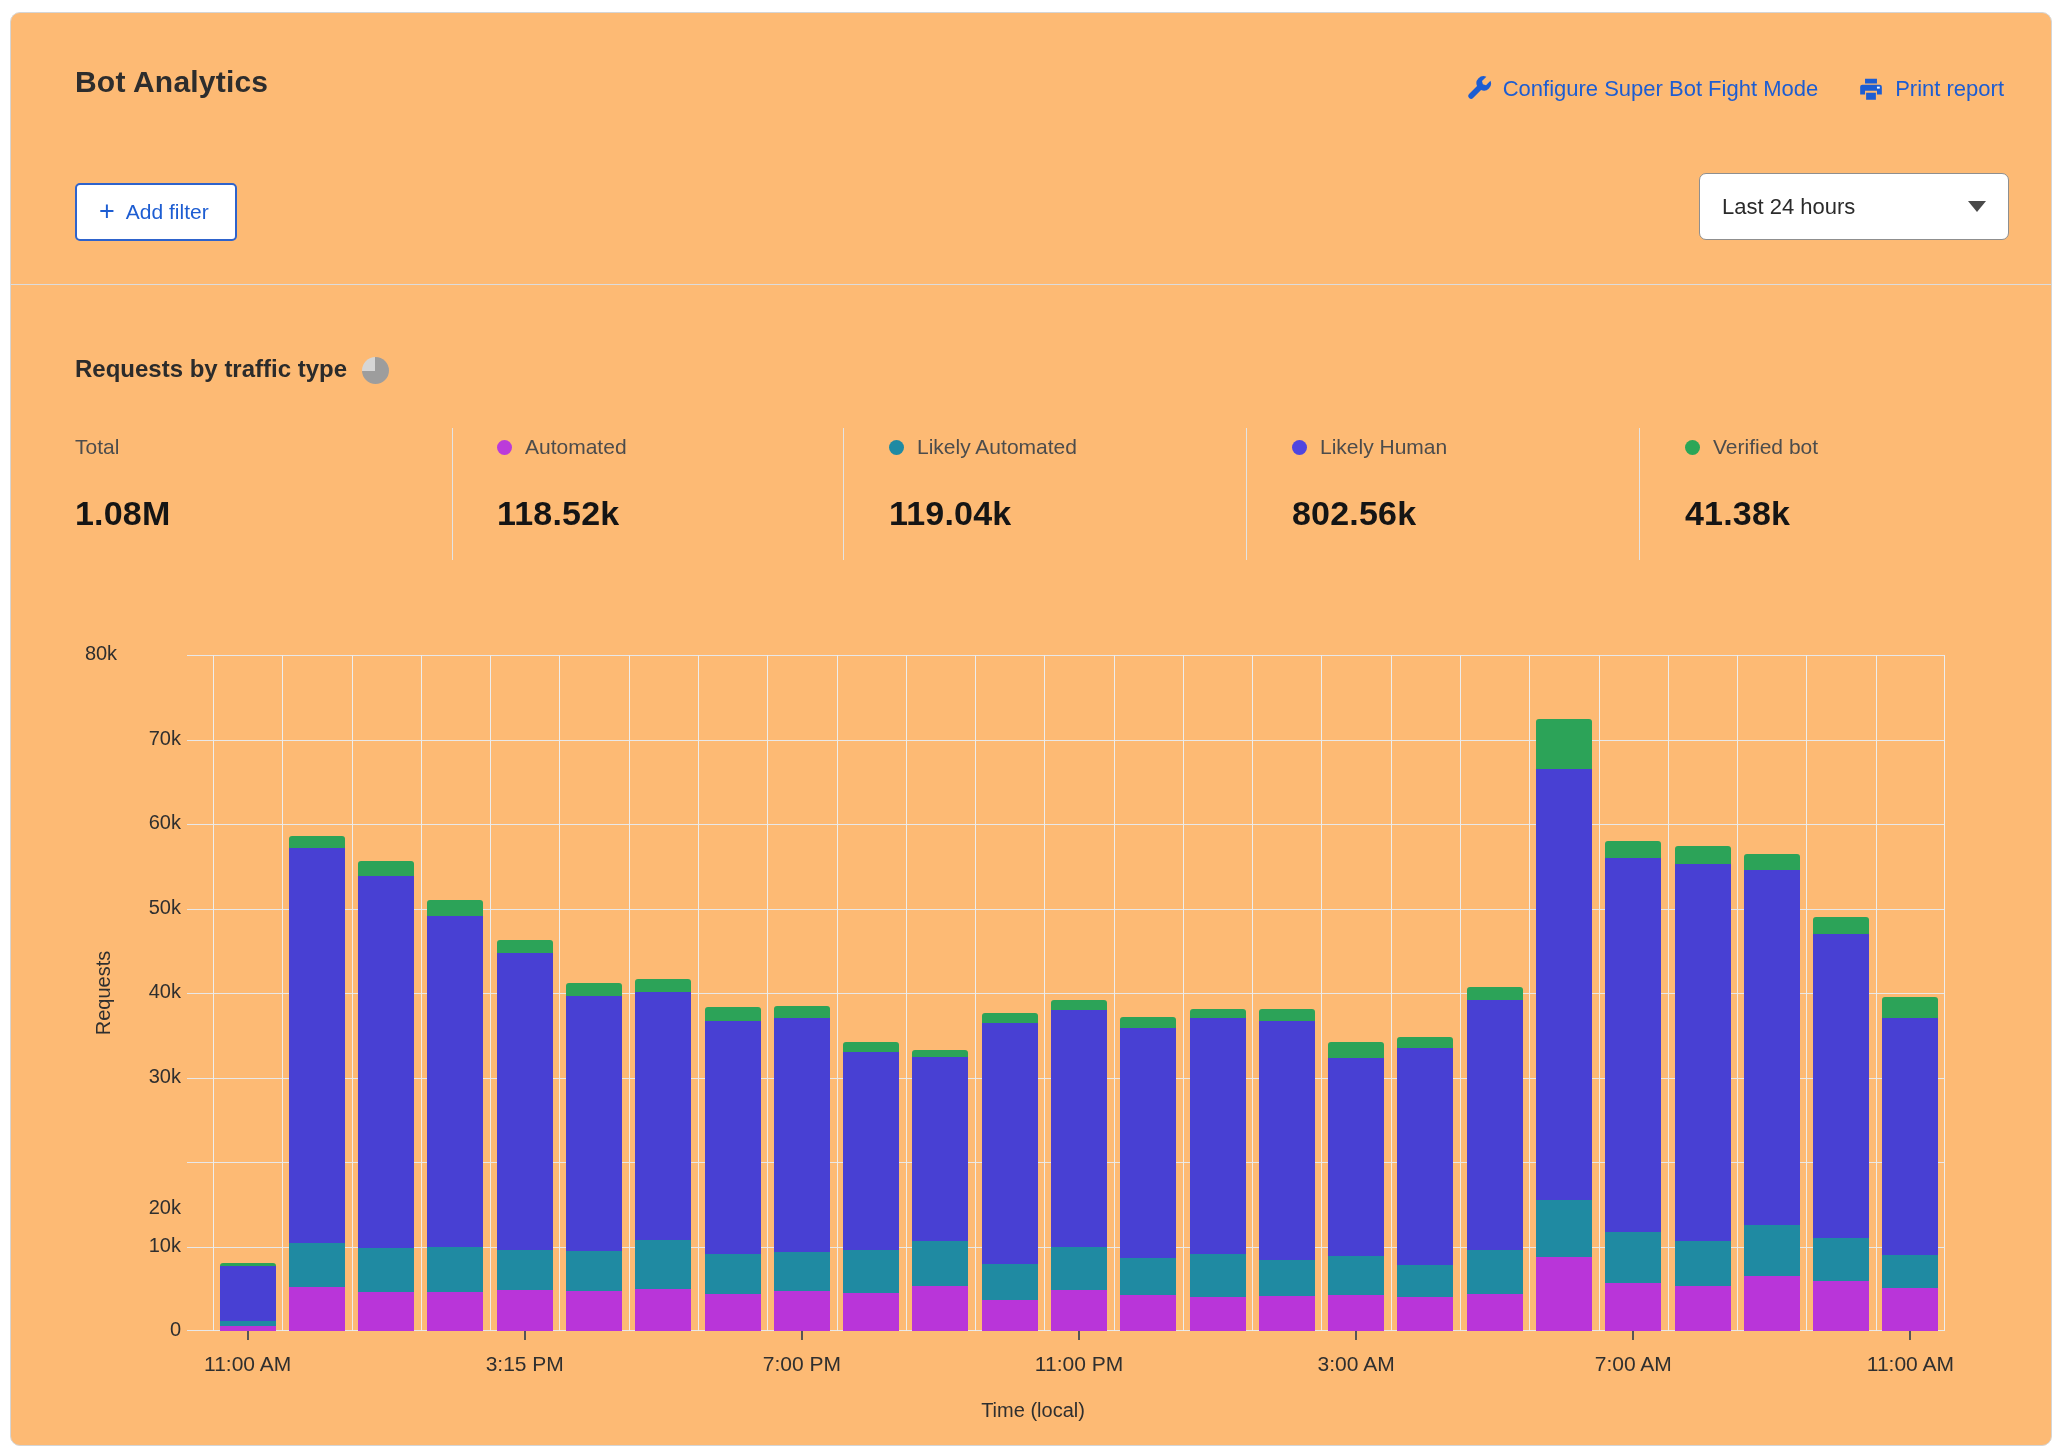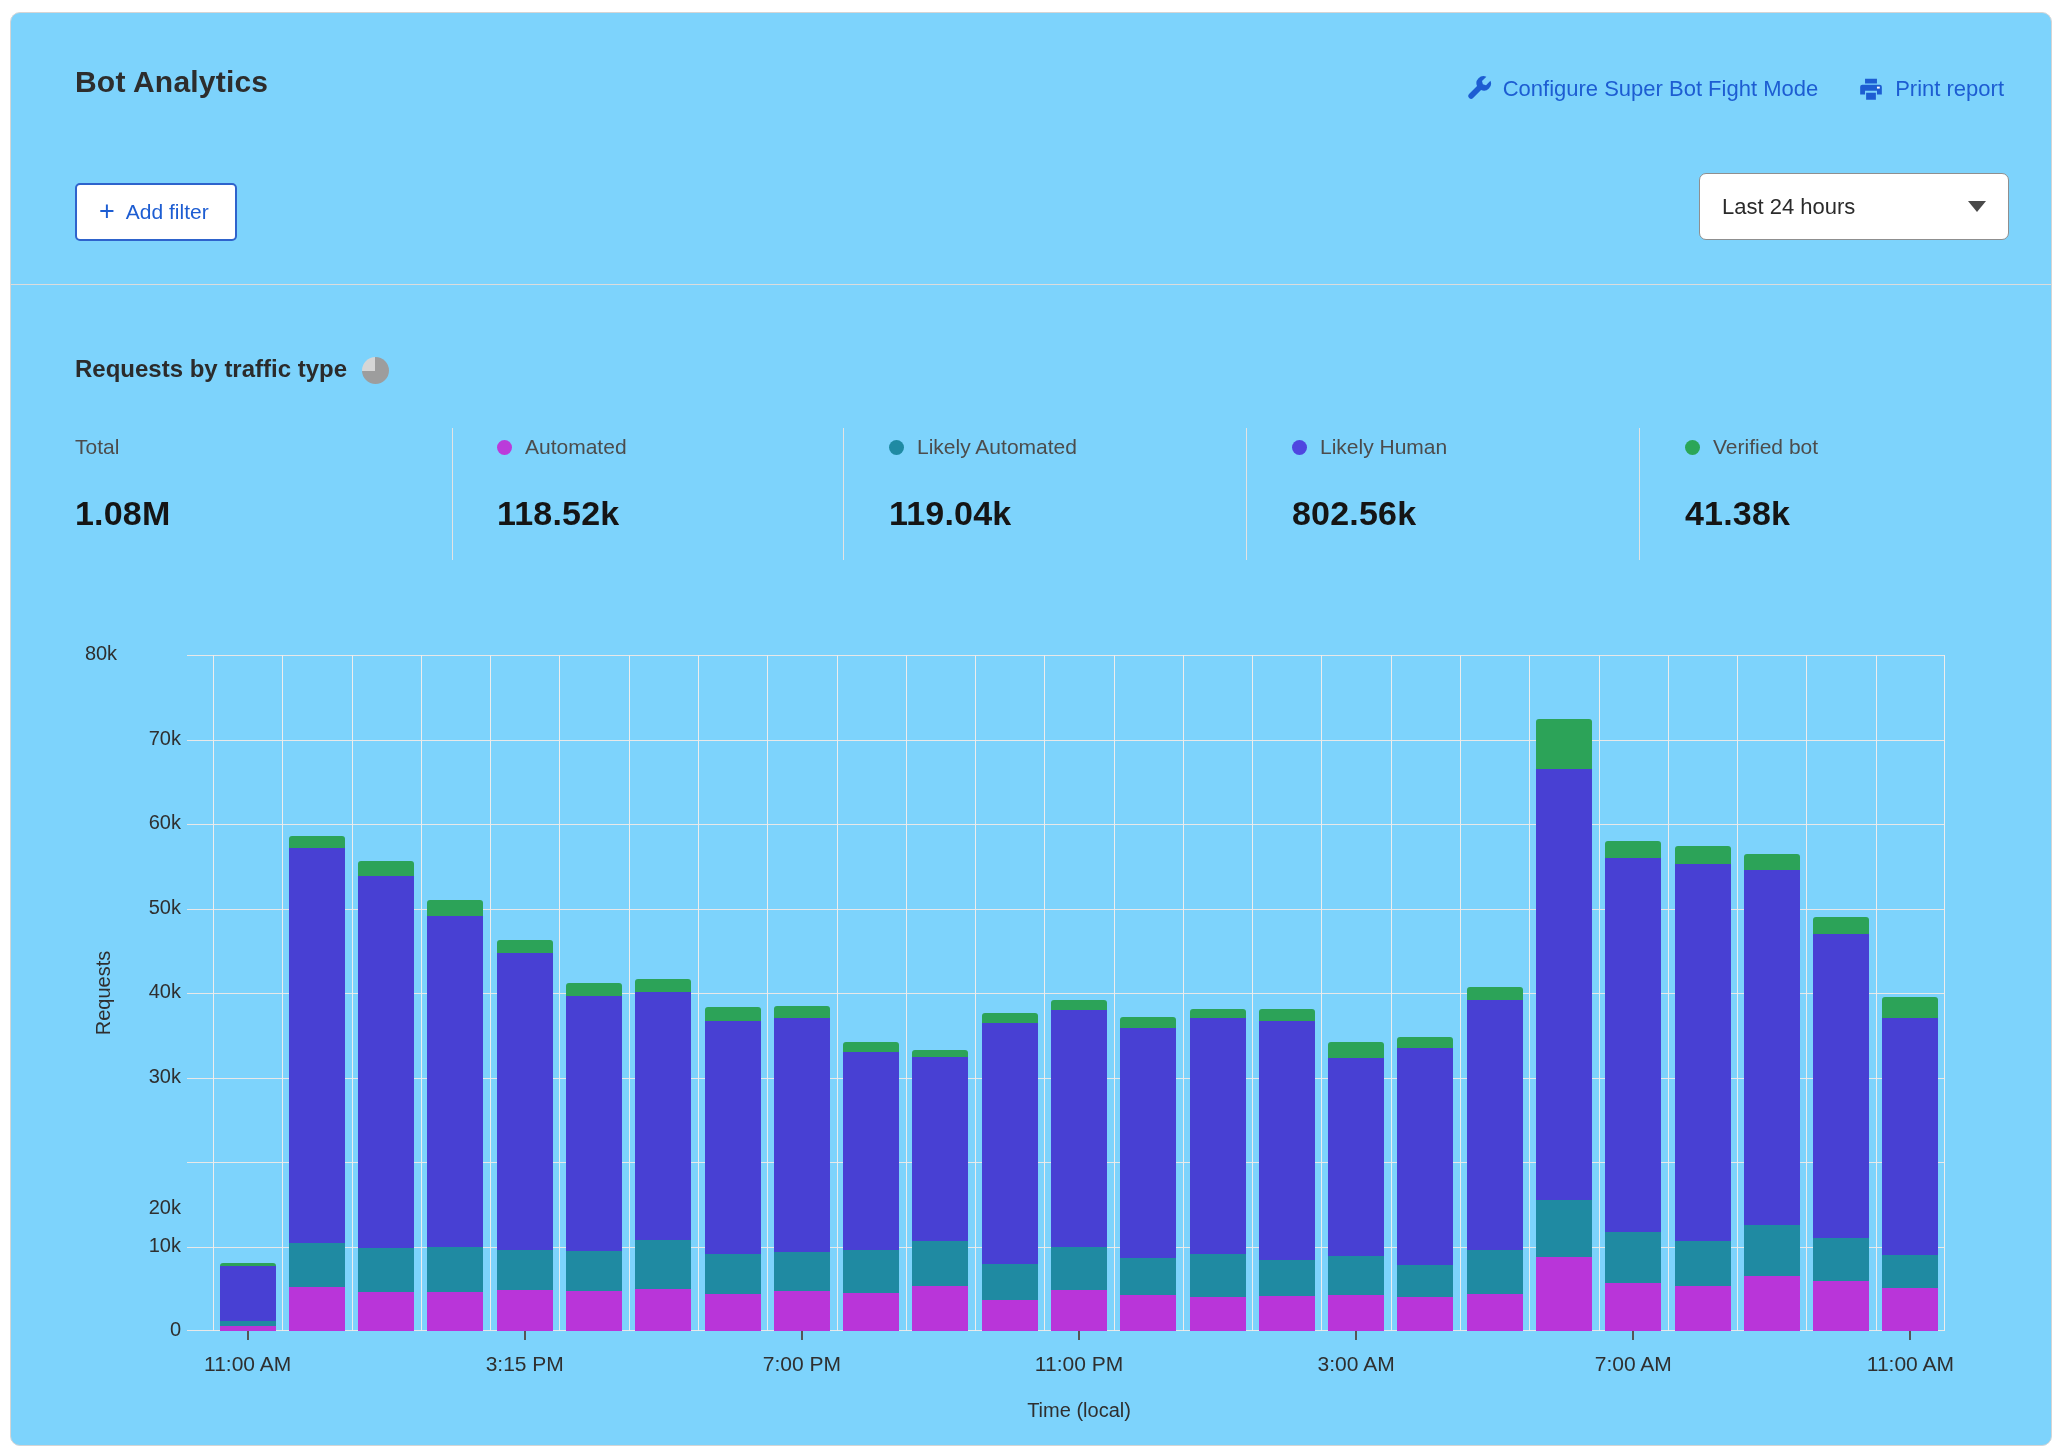--- a/index.html
+++ b/index.html
@@ -1,18 +1,18 @@
 <!DOCTYPE html>
 <html><head>
 <meta charset="utf-8">
 <style>
   html,body{margin:0;padding:0;background:#ffffff;width:2062px;height:1450px;overflow:hidden;
     font-family:"Liberation Sans","DejaVu Sans",sans-serif;-webkit-font-smoothing:antialiased;}
   *{box-sizing:border-box;}
-  .card{position:absolute;left:10px;top:12px;right:10px;bottom:4px;background:#7dd3fc;
+  .card{position:absolute;left:10px;top:12px;right:10px;bottom:4px;background:#fdba74;
     border:1px solid #d5d5d5;border-radius:10px;}
   
   .page-title{position:absolute;left:64px;top:52px;font-size:30px;font-weight:700;color:#2d2d2d;letter-spacing:.2px;}
   .header-links{position:absolute;right:47px;top:62px;display:flex;align-items:center;gap:40px;}
   .hlink{display:flex;align-items:center;gap:11px;color:#1d5dd2;font-size:22px;text-decoration:none;cursor:pointer;}
   .hlink svg{display:block;}
   .btn-add-filter{position:absolute;left:64px;top:170px;height:58px;display:flex;align-items:center;
     padding:0 26px 0 22px;border:2px solid #2e63cc;border-radius:5px;background:#fff;color:#1d5dd2;
     font-size:21px;cursor:pointer;font-family:inherit;}
   .btn-add-filter .plus{font-size:27px;font-weight:400;margin-right:11px;line-height:1;position:relative;top:-1px;}
@@ -40,21 +40,21 @@
   .chart{position:absolute;left:0;right:0;top:642px;height:790px;}
   .y-axis-title{position:absolute;left:92px;top:338px;transform:translate(-50%,-50%) rotate(-90deg);
     font-size:20px;color:#2f2f2f;white-space:nowrap;}
   .plot{position:absolute;left:202px;top:0;width:1732px;height:676px;}
   .hgrid{position:absolute;left:-26px;width:1758px;height:1px;background:#e8e8e8;}
   .vgrid{position:absolute;top:0;width:1px;height:676px;background:#ededed;}
   .ytick-label{position:absolute;left:10px;width:160px;text-align:right;font-size:20px;color:#2f2f2f;}
   .bar{position:absolute;bottom:0;display:flex;flex-direction:column;border-radius:3px 3px 0 0;overflow:hidden;z-index:2;}
   .xtick{position:absolute;top:676px;width:2px;height:9px;background:#555;}
   .xtick-label{position:absolute;top:697px;transform:translateX(-50%);font-size:21px;color:#2f2f2f;white-space:nowrap;}
-  .x-axis-title{position:absolute;left:866px;top:744px;transform:translateX(-50%);font-size:20px;color:#2f2f2f;}
+  .x-axis-title{position:absolute;left:820px;top:744px;transform:translateX(-50%);font-size:20px;color:#2f2f2f;}
 </style>
 </head>
 <body>
 
 <div class="card">
 
   <div class="page-title">Bot Analytics</div>
 
   <div class="header-links">
     <a class="hlink">

